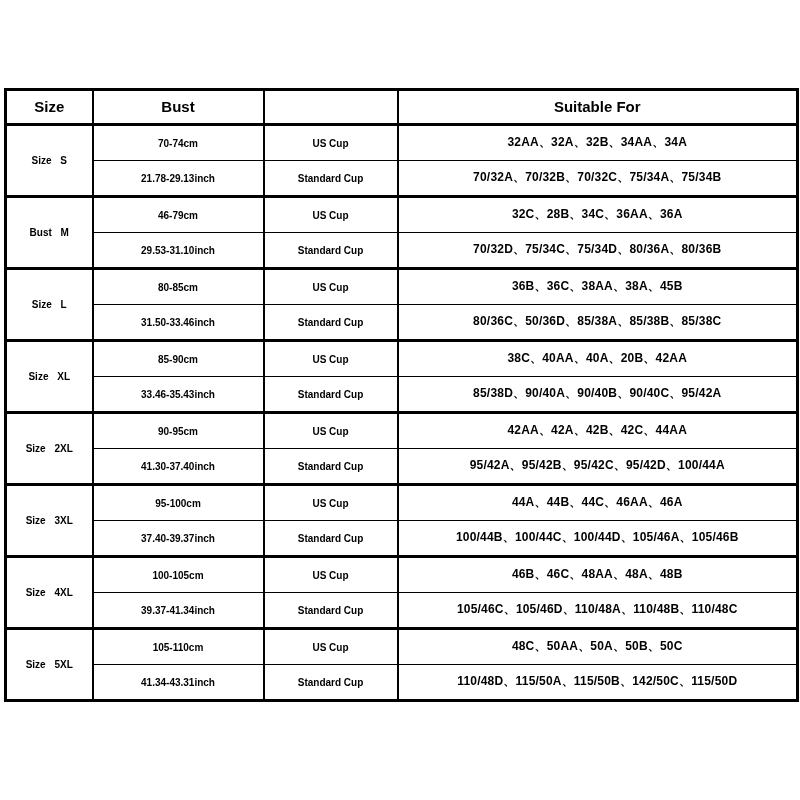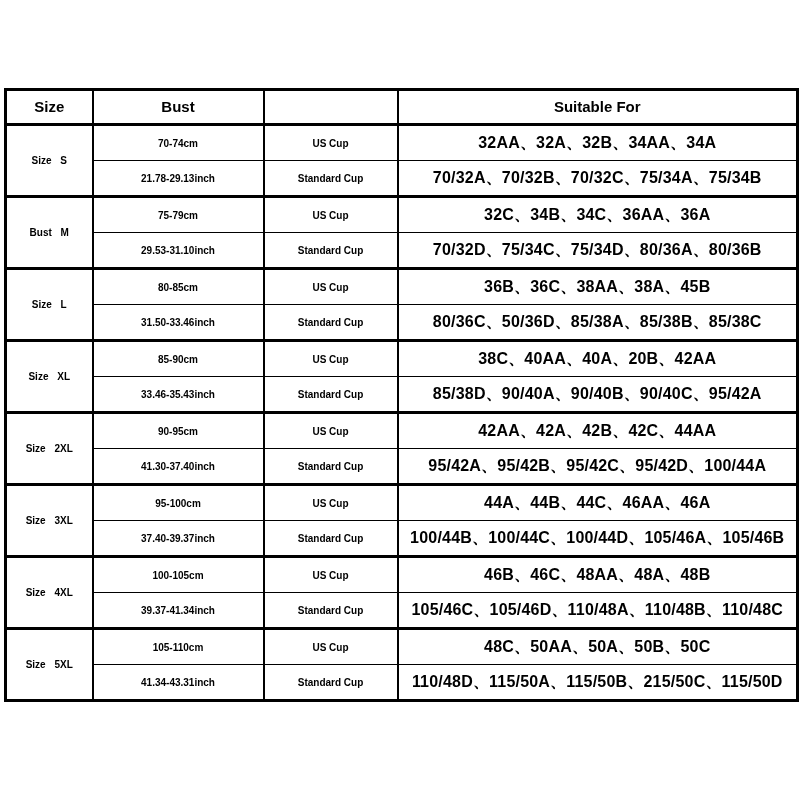--- a/index.html
+++ b/index.html
@@ -52,21 +52,21 @@
     font-size: 15px;
   }
   
   tr.r1 > td { border-top-width: 3px; border-bottom-width: 1px; }
   tr.r2 > td { border-top-width: 1px; border-bottom-width: 3px; }
   td.size-cell {
     border-top-width: 3px;
     border-bottom-width: 3px;
     word-spacing: 6px;
   }
-  td.suit-cell { font-size: 16px; letter-spacing: 0.2px; margin-top: 16px; }
+  td.suit-cell { font-size: 12px; letter-spacing: 0.2px; margin-top: 16px; }
 </style>
 </head>
 <body>
 
 <div class="page">
   <table class="size-chart">
     <colgroup>
       <col class="c-size">
         <col class="c-bust">
         <col class="c-cup">
@@ -89,23 +89,23 @@
         <td class="suit-cell">32AA、32A、32B、34AA、34A</td>
       </tr>
       <tr class="r2">
         <td>21.78-29.13inch</td>
         <td>Standard Cup</td>
         <td class="suit-cell">70/32A、70/32B、70/32C、75/34A、75/34B</td>
       </tr>
 
       <tr class="r1">
         <td class="size-cell" rowspan="2">Bust M</td>
-        <td>75-79cm</td>
+        <td>46-79cm</td>
         <td>US Cup</td>
-        <td class="suit-cell">32C、34B、34C、36AA、36A</td>
+        <td class="suit-cell">32C、28B、34C、36AA、36A</td>
       </tr>
       <tr class="r2">
         <td>29.53-31.10inch</td>
         <td>Standard Cup</td>
         <td class="suit-cell">70/32D、75/34C、75/34D、80/36A、80/36B</td>
       </tr>
 
       <tr class="r1">
         <td class="size-cell" rowspan="2">Size L</td>
         <td>80-85cm</td>
@@ -168,17 +168,17 @@
 
       <tr class="r1">
         <td class="size-cell" rowspan="2">Size 5XL</td>
         <td>105-110cm</td>
         <td>US Cup</td>
         <td class="suit-cell">48C、50AA、50A、50B、50C</td>
       </tr>
       <tr class="r2">
         <td>41.34-43.31inch</td>
         <td>Standard Cup</td>
-        <td class="suit-cell">110/48D、115/50A、115/50B、215/50C、115/50D</td>
+        <td class="suit-cell">110/48D、115/50A、115/50B、142/50C、115/50D</td>
       </tr>
     </tbody>
   </table>
 </div>
 
 </body></html>

